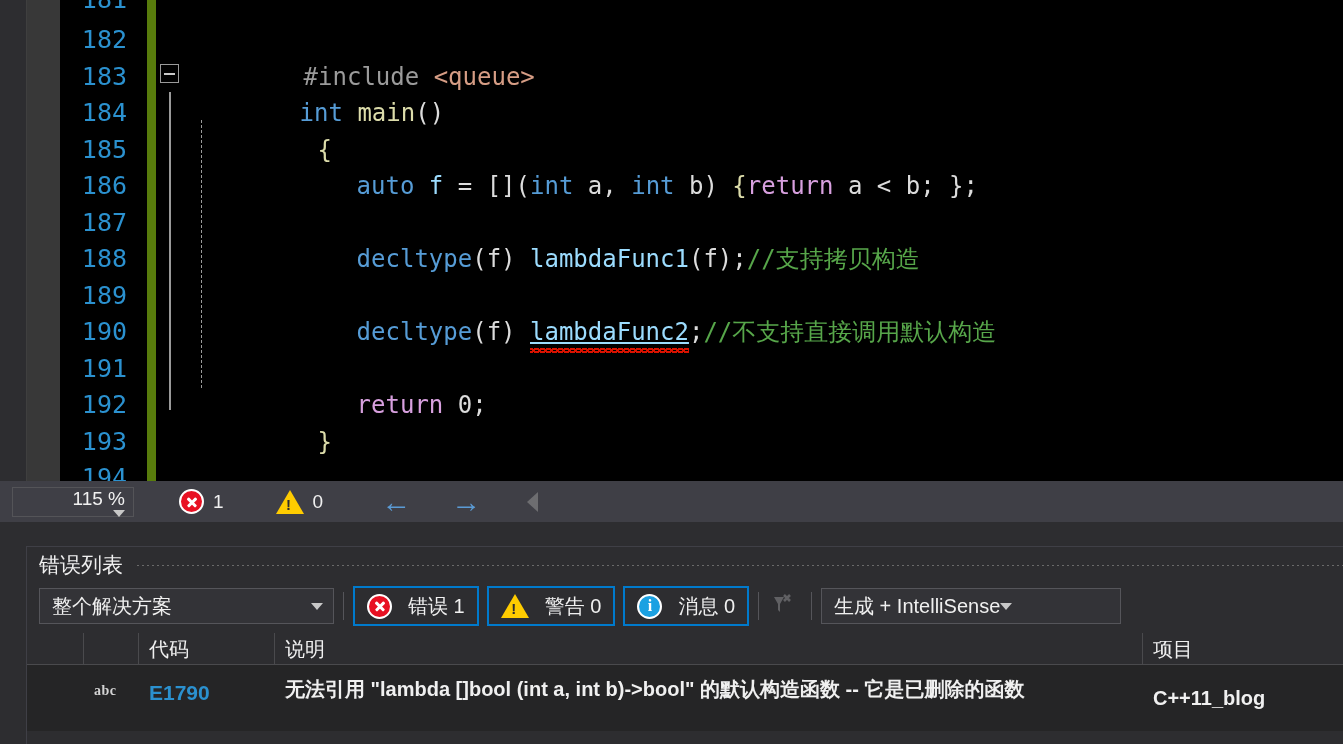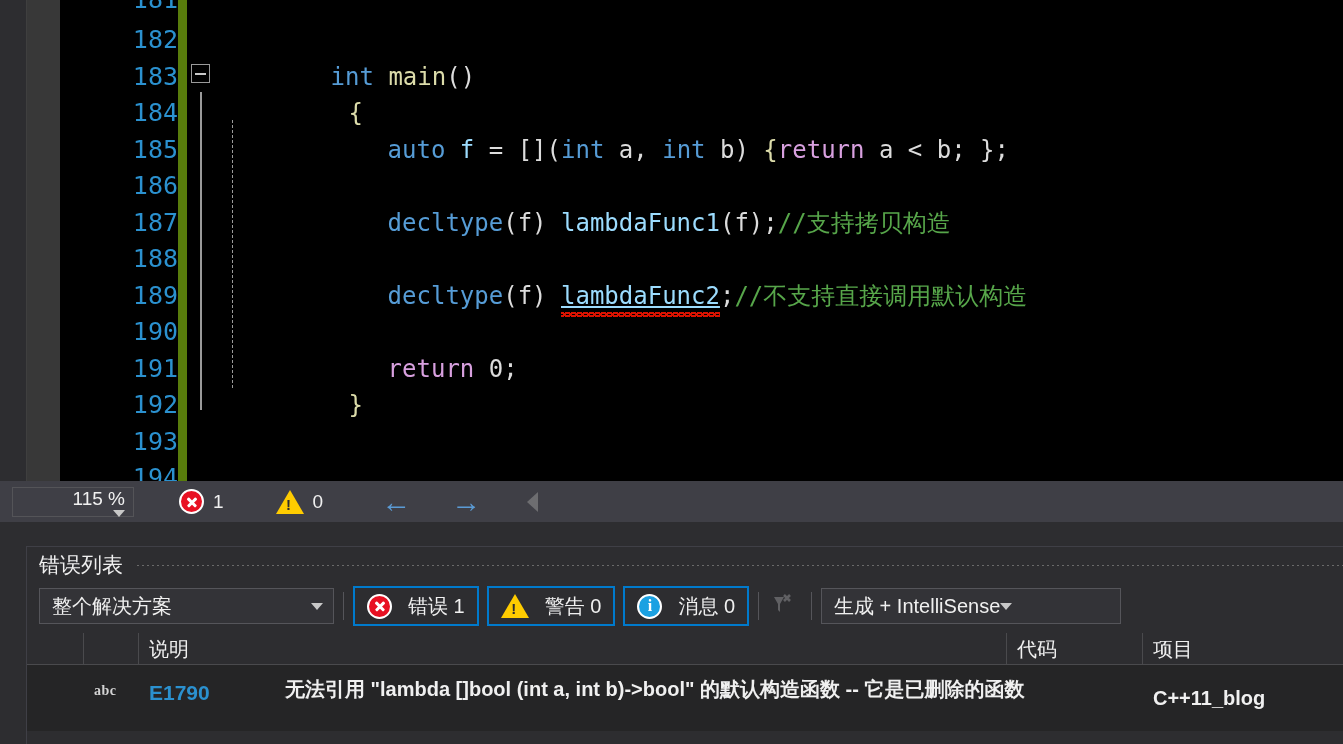--- a/index.html
+++ b/index.html
@@ -13,24 +13,24 @@
 
   
   .editor-area {
     position: absolute; left: 0; top: 0; width: 1343px; height: 481px;
     background: #2d2d30; display: flex;
   }
   .edge-strip-a { width: 26px; height: 100%; background: #2d2d30; }
   .edge-strip-b { width: 22px; height: 100%; background: #383838; border-left: 1px solid #3f3f3f; }
   .edge-strip-c { width: 12px; height: 100%; background: #383838; }
   .gutter {
-    width: 118px; height: 100%; background: #000000;
+    width: 87px; height: 100%; background: #000000;
     font-family: "DejaVu Sans Mono", monospace;
     font-size: 25px; color: #2b91cf; text-align: right;
-    padding-right: 0; padding-top: 0px;
+    padding-right: 20px; padding-top: 0px;
   }
   .gutter .ln { height: 36.5px; line-height: 36.5px; letter-spacing: 0px; }
   .change-bar { width: 9px; height: 100%; background: #000; position: relative; }
   .change-bar .seg { width: 9px; background: #587c0c; }
   .code-pane { flex: 1; height: 100%; background: #000000; position: relative; overflow: hidden; }
 
   .code-line {
     height: 36.5px; line-height: 36.5px;
     font-family: "DejaVu Sans Mono", monospace;
     font-size: 24px; white-space: pre; position: relative;
@@ -230,20 +230,23 @@
       <div class="seg" style="height:481px;"></div>
     </div>
 
     <div class="code-pane">
       <div class="glyph-box" style="top:64px;"></div>
       <div class="collapse-line" style="top:92px;height:318px;"></div>
       <div class="indent-guide" style="top:120px;height:268px;"></div>
 
       <div class="code-line" style="height:22px;line-height:0px;overflow:hidden;"></div>
 
+      <div class="code-line" style="padding-left:32px;">
+        <span class="c-pre">#include</span><span class="c-plain"> </span><span class="c-str">&lt;queue&gt;</span>
+      </div>
 
       <div class="code-line" style="padding-left:28px;">
         <span class="c-key">int</span><span class="c-plain"> </span><span class="c-fn">main</span><span class="c-paren">()</span>
       </div>
 
       <div class="code-line" style="padding-left:46px;">
         <span class="c-brace">{</span>
       </div>
 
       <div class="code-line" style="padding-left:85px;">
@@ -343,22 +346,22 @@
         <div class="generate-dd">
           <span>生成 + IntelliSense</span>
           <span class="caret-down"></span>
         </div>
       </div>
 
       <div class="tbl">
         <div class="tbl-head">
           <div class="th th-a"></div>
           <div class="th th-b"></div>
+          <div class="th th-c">代码</div>
           <div class="th th-d">说明</div>
-          <div class="th th-c">代码</div>
           <div class="th th-e">项目</div>
         </div>
 
         <div class="tbl-row">
           <div class="td td-a"></div>
           <div class="td td-b">
             <span class="abc-icon">
               <span class="abc-t">abc</span>
               <span class="abc-w"></span>
             </span>

